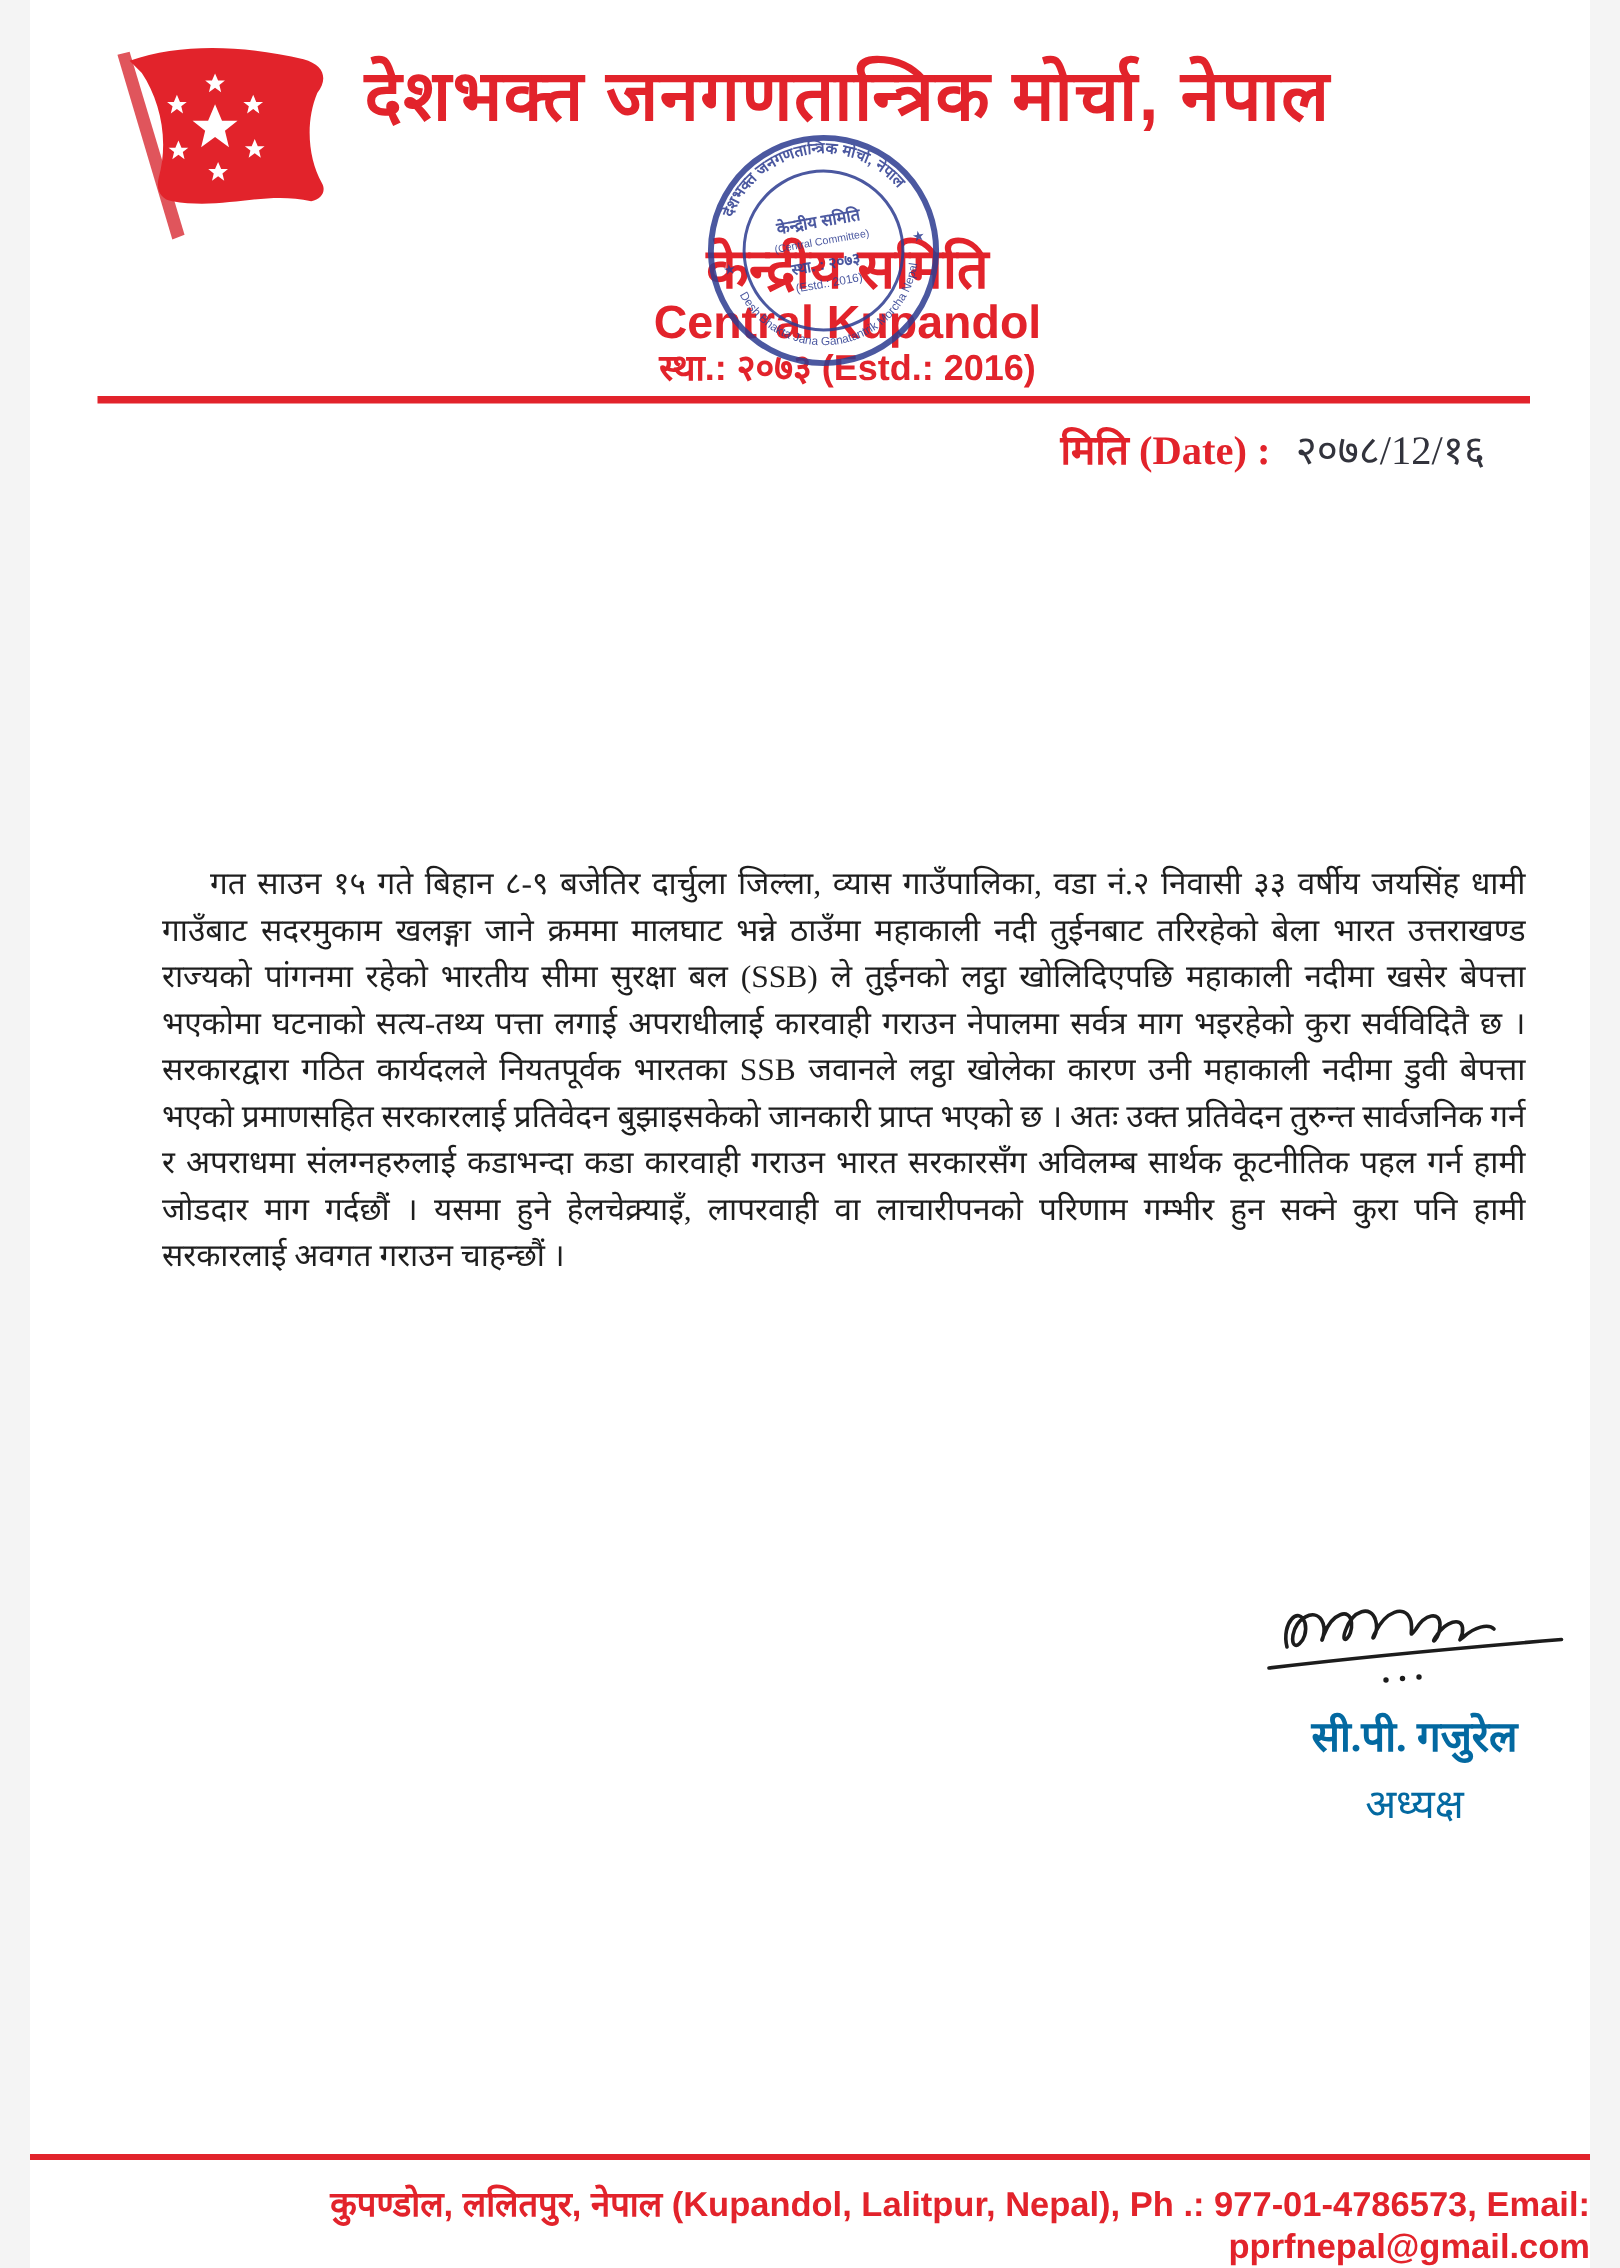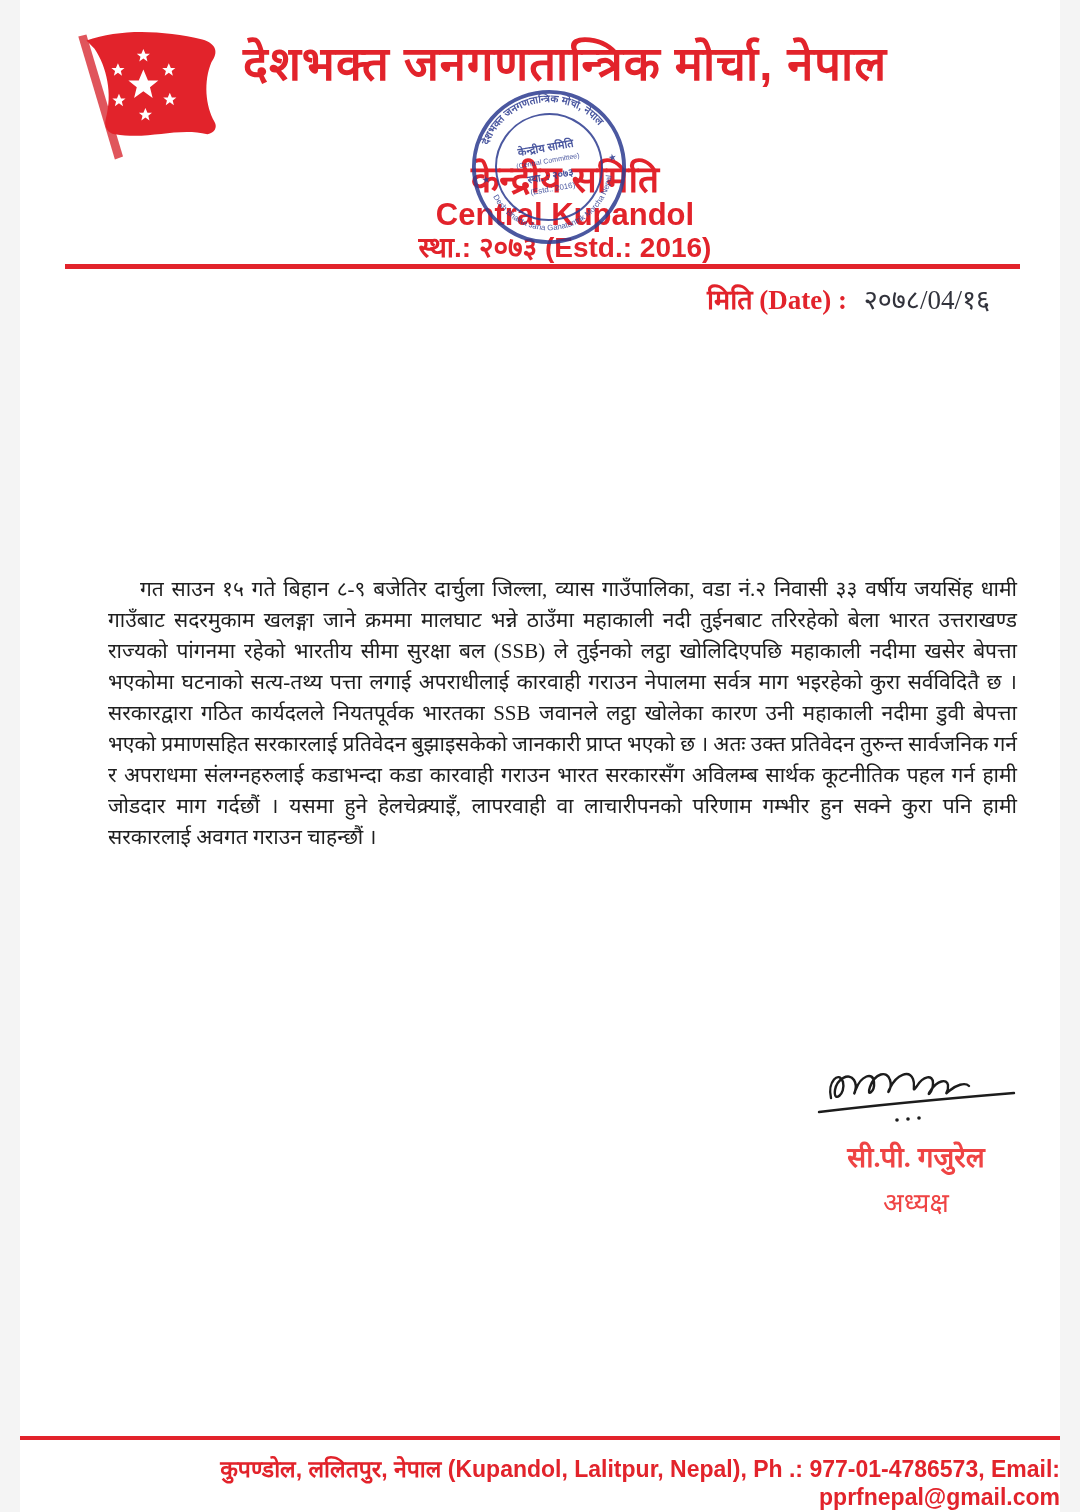--- a/index.html
+++ b/index.html
@@ -10,36 +10,36 @@
     --red:#e2232b;--navy:#2e3d91;--ink:#1e1e1e;
   }
   
   .flag-wrap{position:absolute;left:42px;top:26px;width:178px;height:138px;}
   .hline{position:absolute;left:90px;right:40px;text-align:center;
          font-family:"Liberation Sans","DejaVu Sans",sans-serif;color:var(--red);}
   .org-np{top:30px;font-size:47px;font-weight:bold;letter-spacing:1px;}
   .org-en{top:93px;font-size:34px;font-weight:bold;}
   .committee-np{top:152px;font-size:37px;font-weight:bold;}
   .committee-en{top:197px;font-size:31px;font-weight:bold;}
-  .estd{top:227px;font-size:28px;font-weight:bold;}
+  .estd{top:227px;font-size:24px;font-weight:bold;}
   .stamp-wrap{position:absolute;left:450px;top:88px;width:158px;height:158px;opacity:.86;}
   .stamp-wrap svg{overflow:visible;}
   .header-divider{position:absolute;left:45px;right:40px;top:264px;height:5px;background:var(--red);}
   
   .date-line{position:absolute;top:280px;right:70px;font-size:27px;white-space:nowrap;}
   .date-label{color:var(--red);font-weight:bold;}
   .date-value{color:#32333c;margin-left:10px;}
   
   .letter-title{position:absolute;top:417px;left:30px;right:30px;text-align:center;
                 font-size:31px;font-weight:bold;color:#101010;}
   .letter-body{position:absolute;top:574px;left:88px;width:909px;
                font-size:21px;line-height:31px;text-align:justify;
                text-indent:32px;color:var(--ink);}
   
-  .sig-block{position:absolute;top:1052px;left:776px;width:240px;text-align:center;color:#ef4444;}
+  .sig-block{position:absolute;top:1052px;left:803px;width:240px;text-align:center;color:#0369a1;}
   .sig-svg{display:block;margin:0 auto;width:215px;height:85px;}
   .sig-name{font-size:28px;font-weight:bold;margin-top:0px;}
   .sig-role{font-size:27px;margin-top:8px;}
   
   .footer-divider{position:absolute;left:0;right:0;top:1436px;height:4px;background:var(--red);}
   .footer-contact{position:absolute;top:1452px;left:0;right:0;text-align:right;
                   color:var(--red);font-size:23px;font-weight:bold;
                   font-family:"Liberation Sans","DejaVu Sans",sans-serif;}
   .stamp-text{fill:var(--navy);font-family:"Liberation Sans","DejaVu Sans",sans-serif;}
 </style>
@@ -96,21 +96,21 @@
         <text class="stamp-text" x="100" y="116" font-size="13" font-weight="bold" text-anchor="middle">स्था. : २०७३</text>
         <text class="stamp-text" x="100" y="131" font-size="10" text-anchor="middle">(Estd.: 2016)</text>
       </g>
     </svg>
   </div>
 
   <div class="header-divider"></div>
 
   <div class="date-line">
     <span class="date-label">मिति (Date) :</span>
-    <span class="date-value">२०७८/04/१६</span>
+    <span class="date-value">२०७८/12/१६</span>
   </div>
 
 
   <div class="letter-body">गत साउन १५ गते बिहान ८-९ बजेतिर दार्चुला जिल्ला, व्यास गाउँपालिका, वडा नं.२ निवासी ३३ वर्षीय जयसिंह धामी गाउँबाट सदरमुकाम खलङ्गा जाने क्रममा मालघाट भन्ने ठाउँमा महाकाली नदी तुईनबाट तरिरहेको बेला भारत उत्तराखण्ड राज्यको पांगनमा रहेको भारतीय सीमा सुरक्षा बल (SSB) ले तुईनको लट्ठा खोलिदिएपछि महाकाली नदीमा खसेर बेपत्ता भएकोमा घटनाको सत्य-तथ्य पत्ता लगाई अपराधीलाई कारवाही गराउन नेपालमा सर्वत्र माग भइरहेको कुरा सर्वविदितै छ । सरकारद्वारा गठित कार्यदलले नियतपूर्वक भारतका SSB जवानले लट्ठा खोलेका कारण उनी महाकाली नदीमा डुवी बेपत्ता भएको प्रमाणसहित सरकारलाई प्रतिवेदन बुझाइसकेको जानकारी प्राप्त भएको छ । अतः उक्त प्रतिवेदन तुरुन्त सार्वजनिक गर्न र अपराधमा संलग्नहरुलाई कडाभन्दा कडा कारवाही गराउन भारत सरकारसँग अविलम्ब सार्थक कूटनीतिक पहल गर्न हामी जोडदार माग गर्दछौं । यसमा हुने हेलचेक्र्याइँ, लापरवाही वा लाचारीपनको परिणाम गम्भीर हुन सक्ने कुरा पनि हामी सरकारलाई अवगत गराउन चाहन्छौं ।</div>
 
   <div class="sig-block">
     <svg class="sig-svg" viewBox="0 0 215 85">
       <g fill="none" stroke="#1c1c1c" stroke-width="2.4" stroke-linecap="round">
         <path d="M22,46 C18,30 30,18 34,30 C37,42 24,52 26,38 C28,27 40,20 45,28
                  C50,36 42,48 47,37 C52,24 64,19 65,30 C66,40 57,46 61,35

